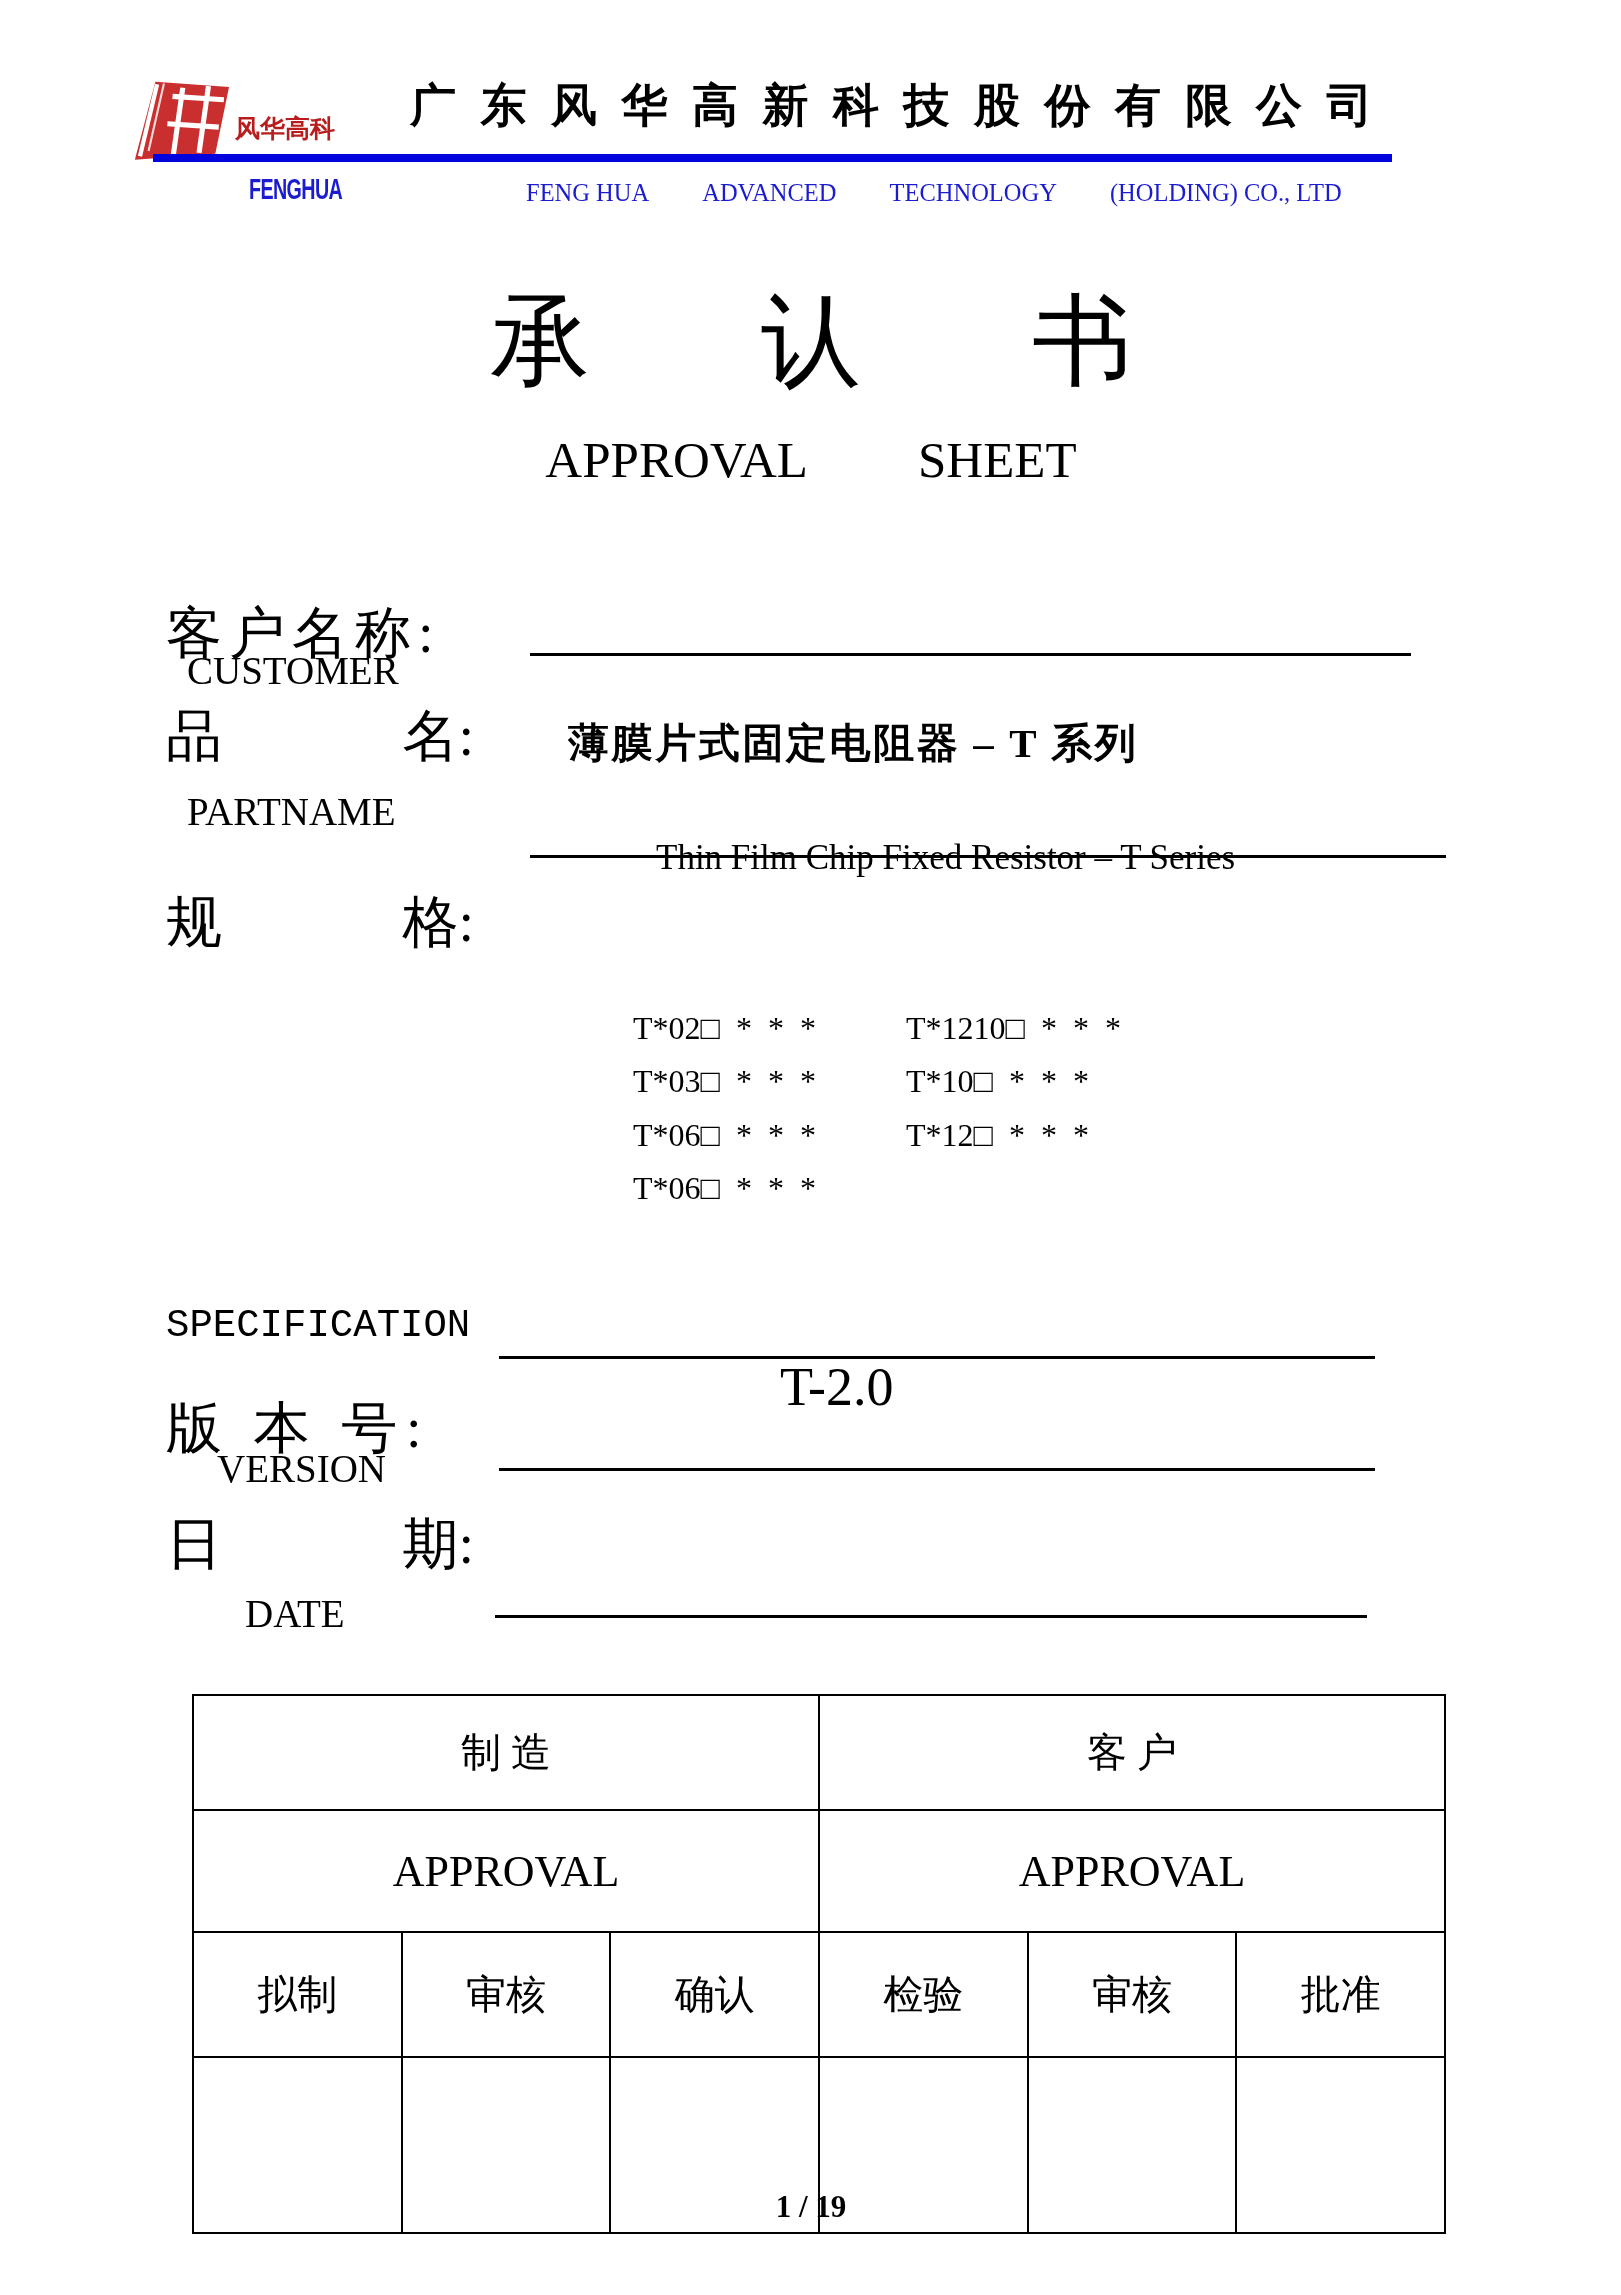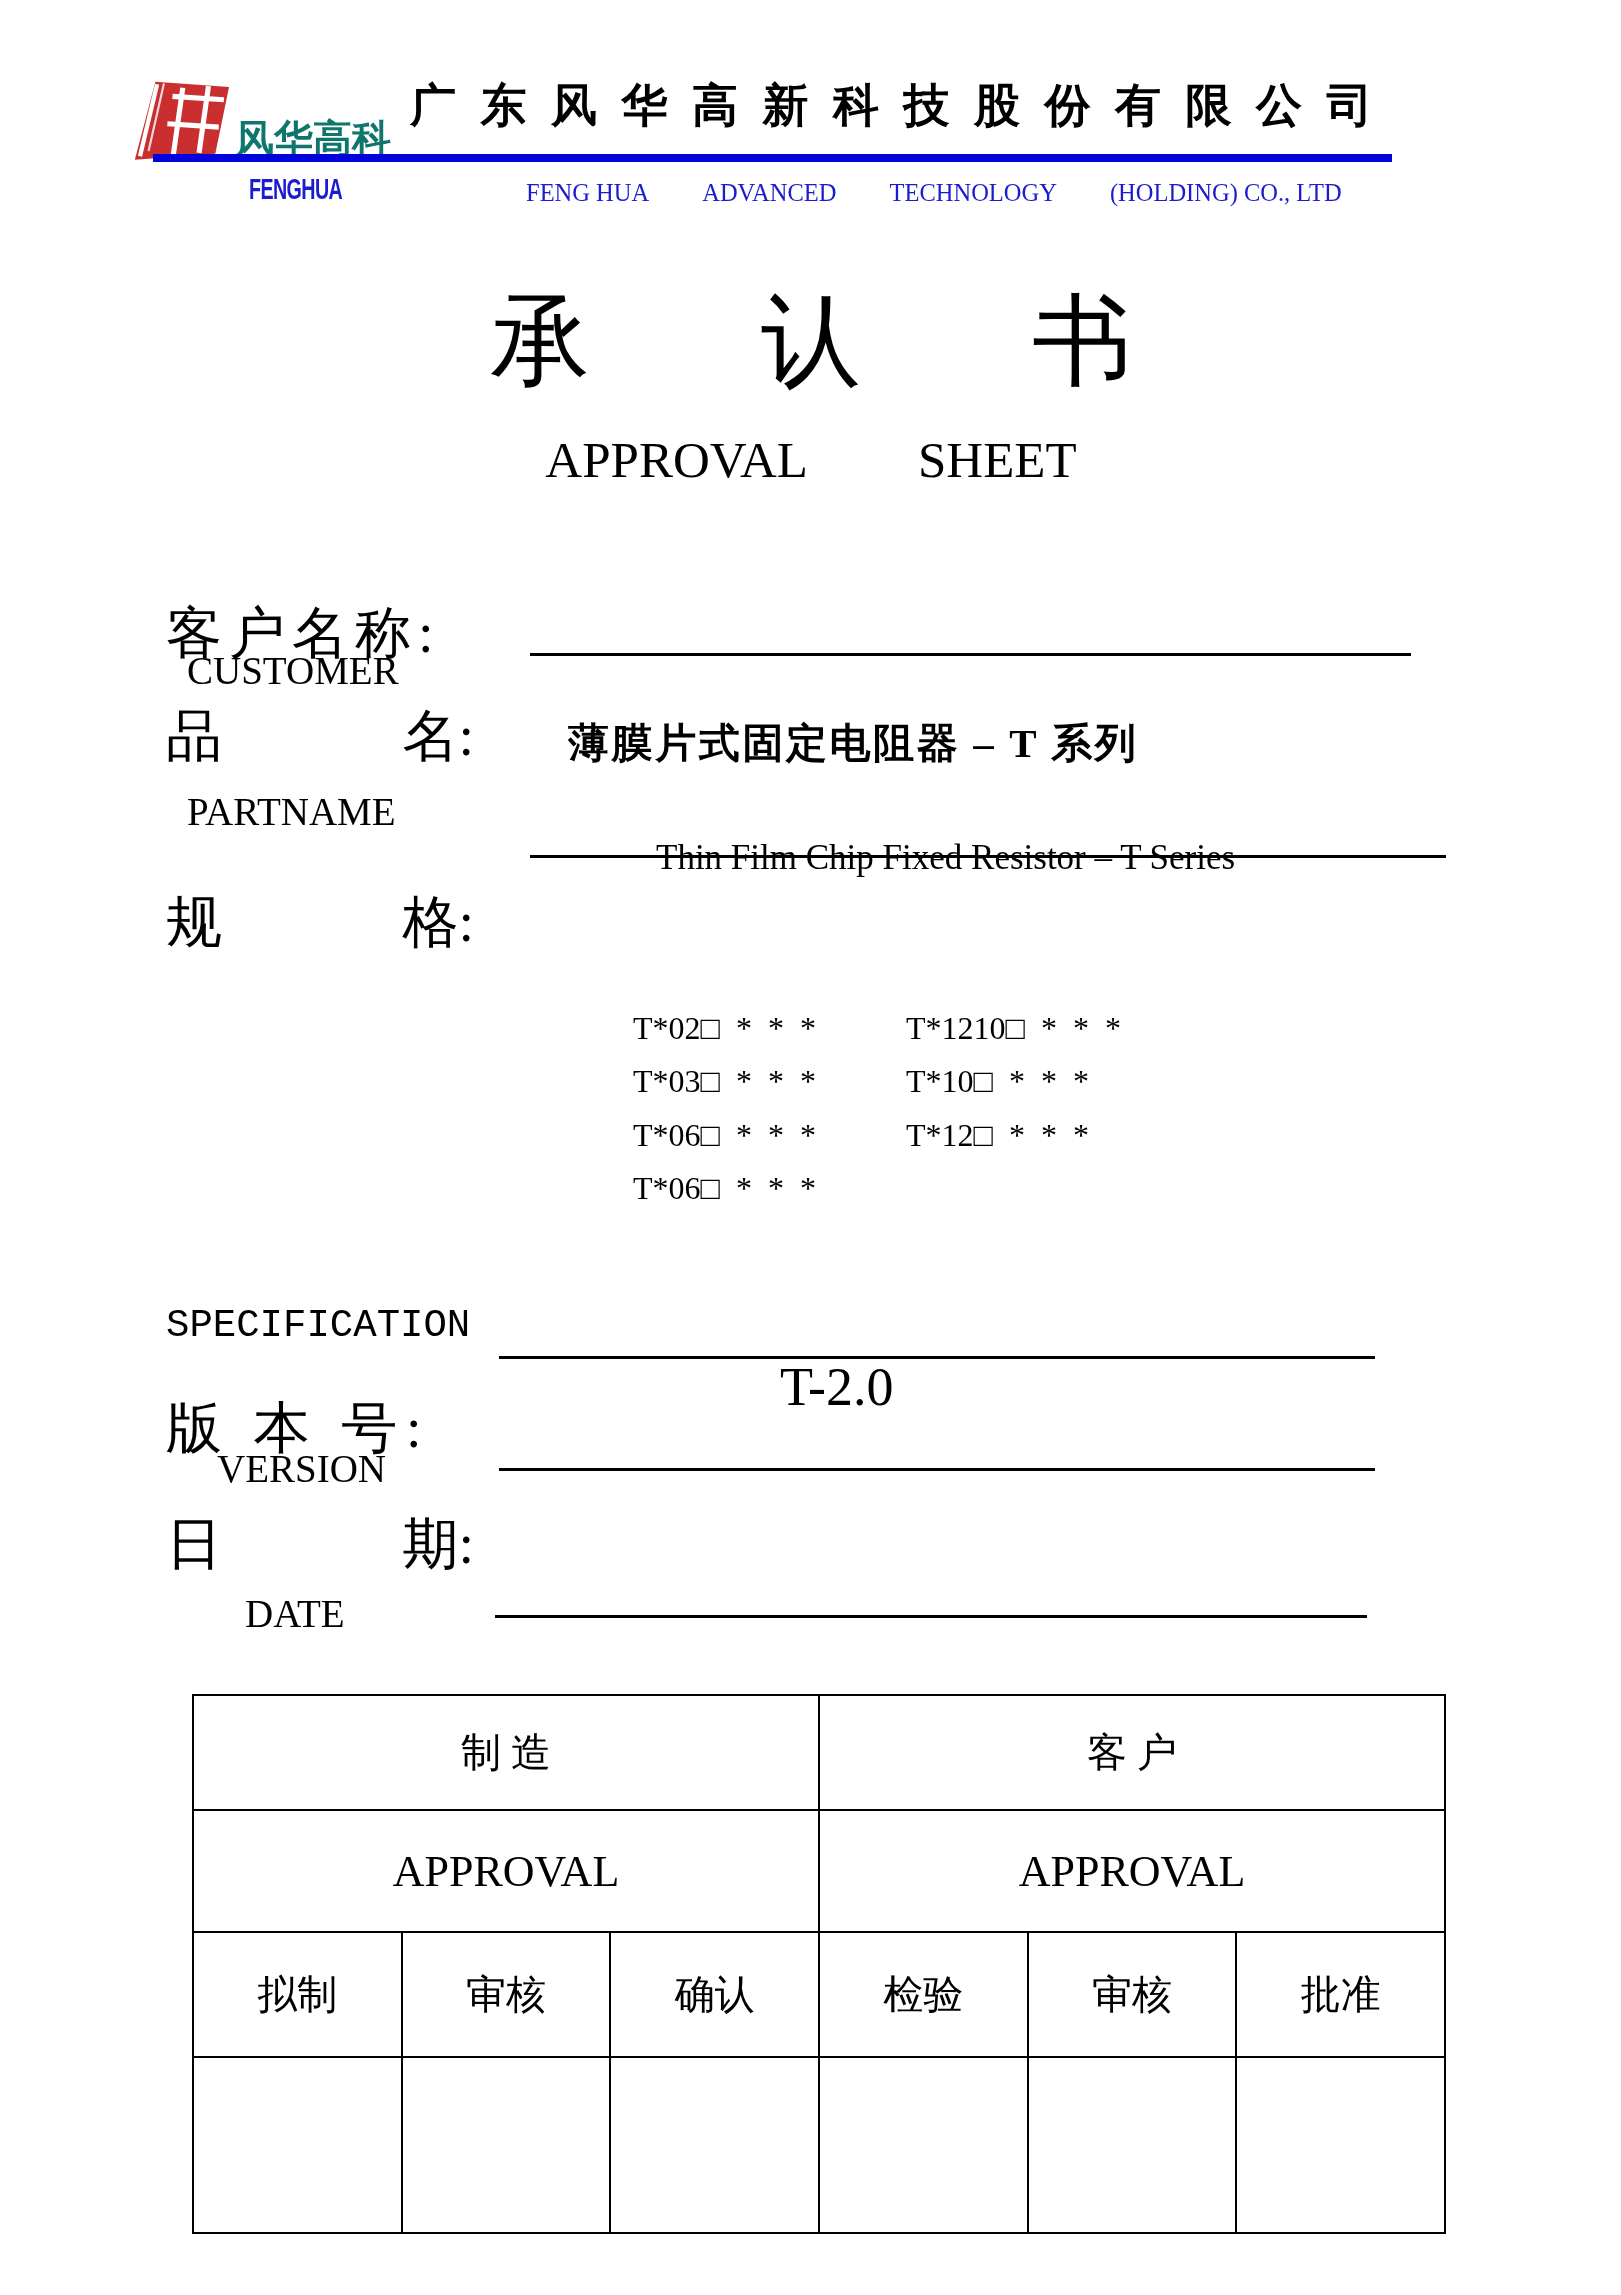--- a/index.html
+++ b/index.html
@@ -10,21 +10,21 @@
     background:#ffffff;
     font-family:"Liberation Serif","DejaVu Serif",serif;
     color:#000;
     overflow:hidden;
   }
 
   
   .logo-mark { position:absolute; left:128px; top:79px; }
   .logo-cn {
     position:absolute; left:235px; top:112px;
-    font-size:39px; font-weight:bold; color:#0f766e; white-space:nowrap;
+    font-size:25px; font-weight:bold; color:#b91c1c; white-space:nowrap;
   }
   .company-cn {
     position:absolute; left:410px; top:75px;
     font-size:46px; font-weight:bold; color:#000000;
     letter-spacing:24.5px; white-space:nowrap;
   }
   .blue-bar {
     position:absolute; left:153px; top:154px;
     width:1239px; height:8px; background:#0202dd;
   }
@@ -204,15 +204,16 @@
       <td></td>
       <td></td>
       <td></td>
       <td></td>
       <td></td>
       <td></td>
     </tr>
   </tbody>
     </table>
 
+  <div class="page-number">1 / 19</div>
 
 </div>
 
 
 </body></html>

